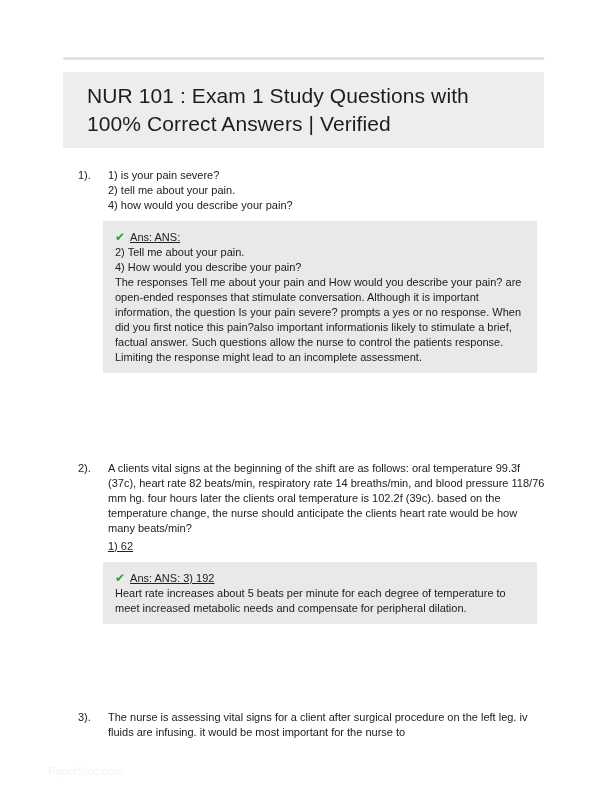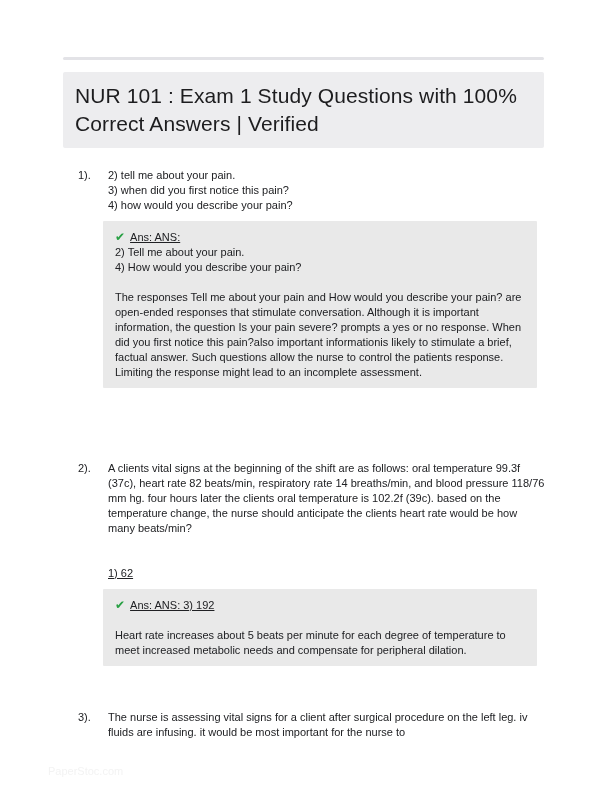--- a/index.html
+++ b/index.html
@@ -28,21 +28,21 @@
     border-radius: 2px;
   }
   .title-block {
     position: absolute;
     left: 63px;
     top: 72px;
     width: 481px;
     box-sizing: border-box;
     background: #ededef;
     border-radius: 2px;
-    padding: 10px 12px;
+    padding: 10px 24px;
   }
   .title-block h1 {
     margin: 0;
     font-size: 21px;
     line-height: 28px;
     font-weight: 400;
     color: #1d1d1f;
     letter-spacing: 0.1px;
   }
   .question {
@@ -64,21 +64,21 @@
     color: #202124;
   }
   .qbody {
     margin-left: 30px;
     width: 440px;
   }
   .qtext {
     width: 438px;
   }
   .options { margin: 0; }
-  .options.gap { margin-top: 30px; text-decoration: underline; }
+  .options.gap { margin-top: 3px; text-decoration: underline; }
   .opt { white-space: nowrap; }
   .answer-box {
     box-sizing: border-box;
     margin-top: 8px;
     margin-left: -5px;
     width: 434px;
     background: #e9e9e9;
     border-radius: 1px;
     padding: 9px 12px 8px 12px;
   }
@@ -89,21 +89,20 @@
   }
   .check-icon {
     color: #27a043;
     font-size: 12px;
     line-height: 15px;
     font-weight: bold;
   }
   .ans-label { color: #202124; text-decoration: underline; }
   .ans-line { color: #202124; }
   .explanation {
-    margin-top: 15px;
     color: #202124;
   }
   .footer-watermark {
     position: absolute;
     left: 48px;
     top: 765px;
     font-size: 11px;
     color: #f3f3f3;
   }
   .footer-page {
@@ -123,22 +122,22 @@
   <div class="top-strip"></div>
 
   <header class="title-block">
     <h1>NUR 101 : Exam 1 Study Questions with 100% Correct Answers | Verified</h1>
   </header>
 
   <section class="question q1">
     <span class="qnum">1).</span>
     <div class="qbody">
       <div class="options">
+        <div class="opt">1) is your pain severe?</div>
         <div class="opt">2) tell me about your pain.</div>
-        <div class="opt">3) when did you first notice this pain?</div>
         <div class="opt">4) how would you describe your pain?</div>
       </div>
       <div class="answer-box">
         <div class="ans-head">
           <span class="check-icon">✔</span>
           <span class="ans-label">Ans: ANS:</span>
         </div>
         <div class="ans-line">2) Tell me about your pain.</div>
         <div class="ans-line">4) How would you describe your pain?</div>
         <div class="explanation">The responses Tell me about your pain and How would you describe your pain? are open-ended responses that stimulate conversation. Although it is important information, the question Is your pain severe? prompts a yes or no response. When did you first notice this pain?also important informationis likely to stimulate a brief, factual answer. Such questions allow the nurse to control the patients response. Limiting the response might lead to an incomplete assessment.</div>

